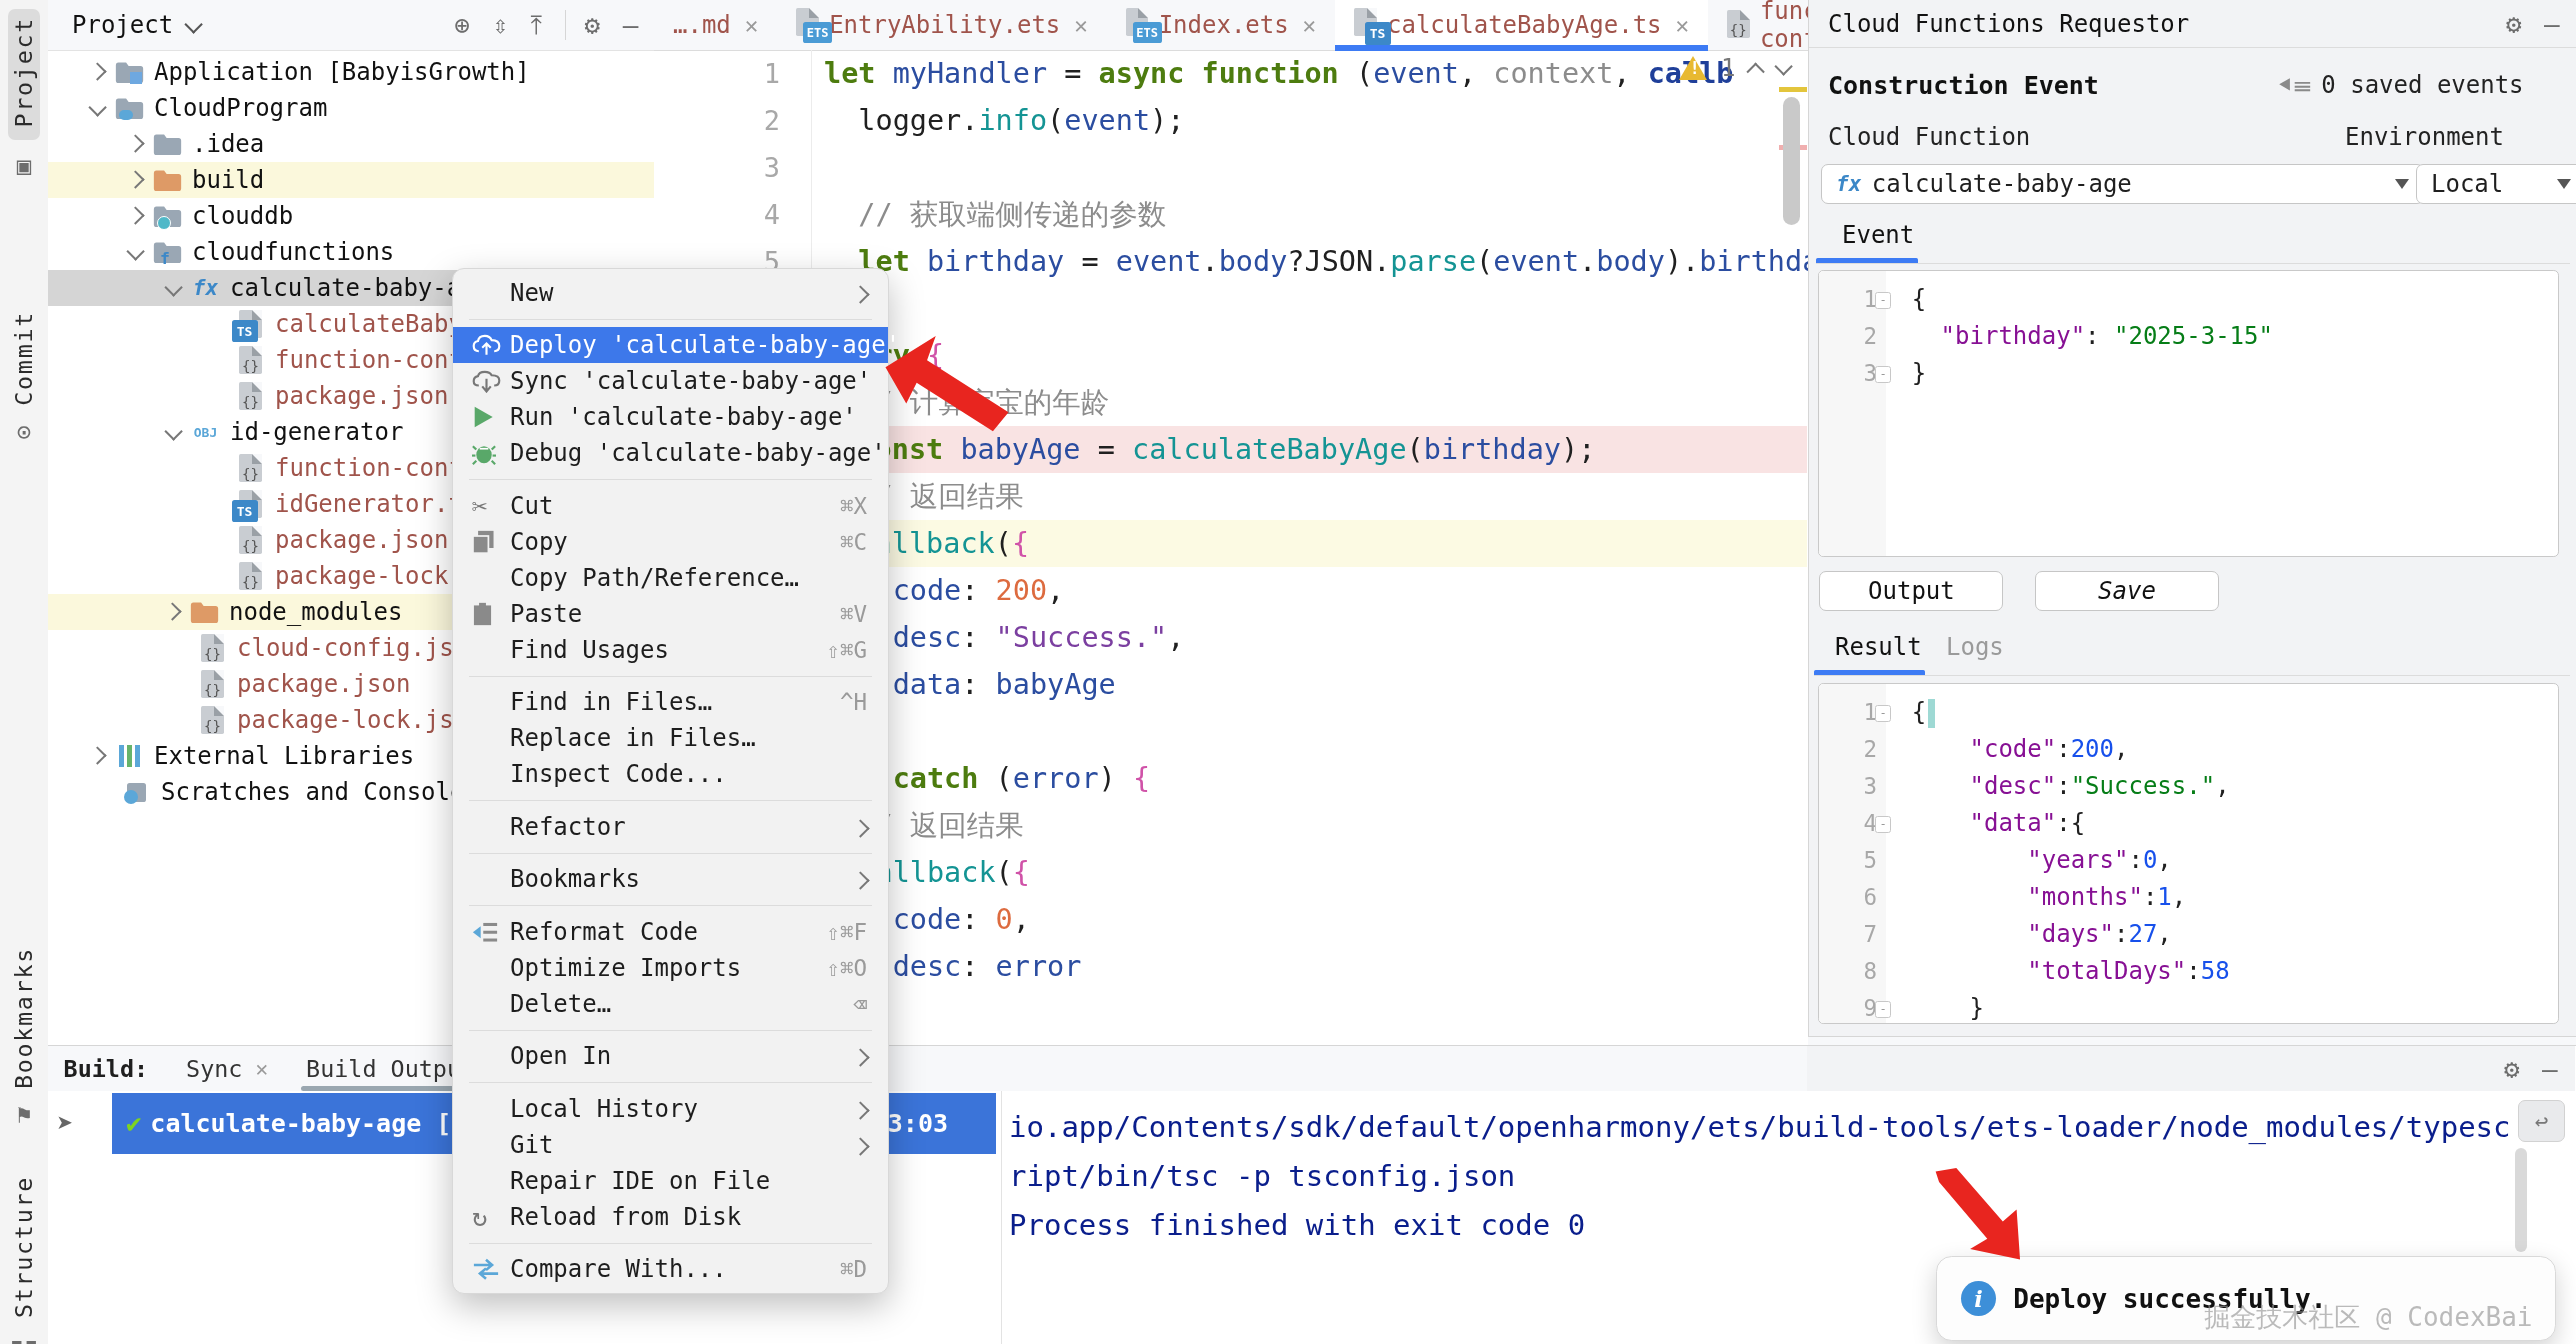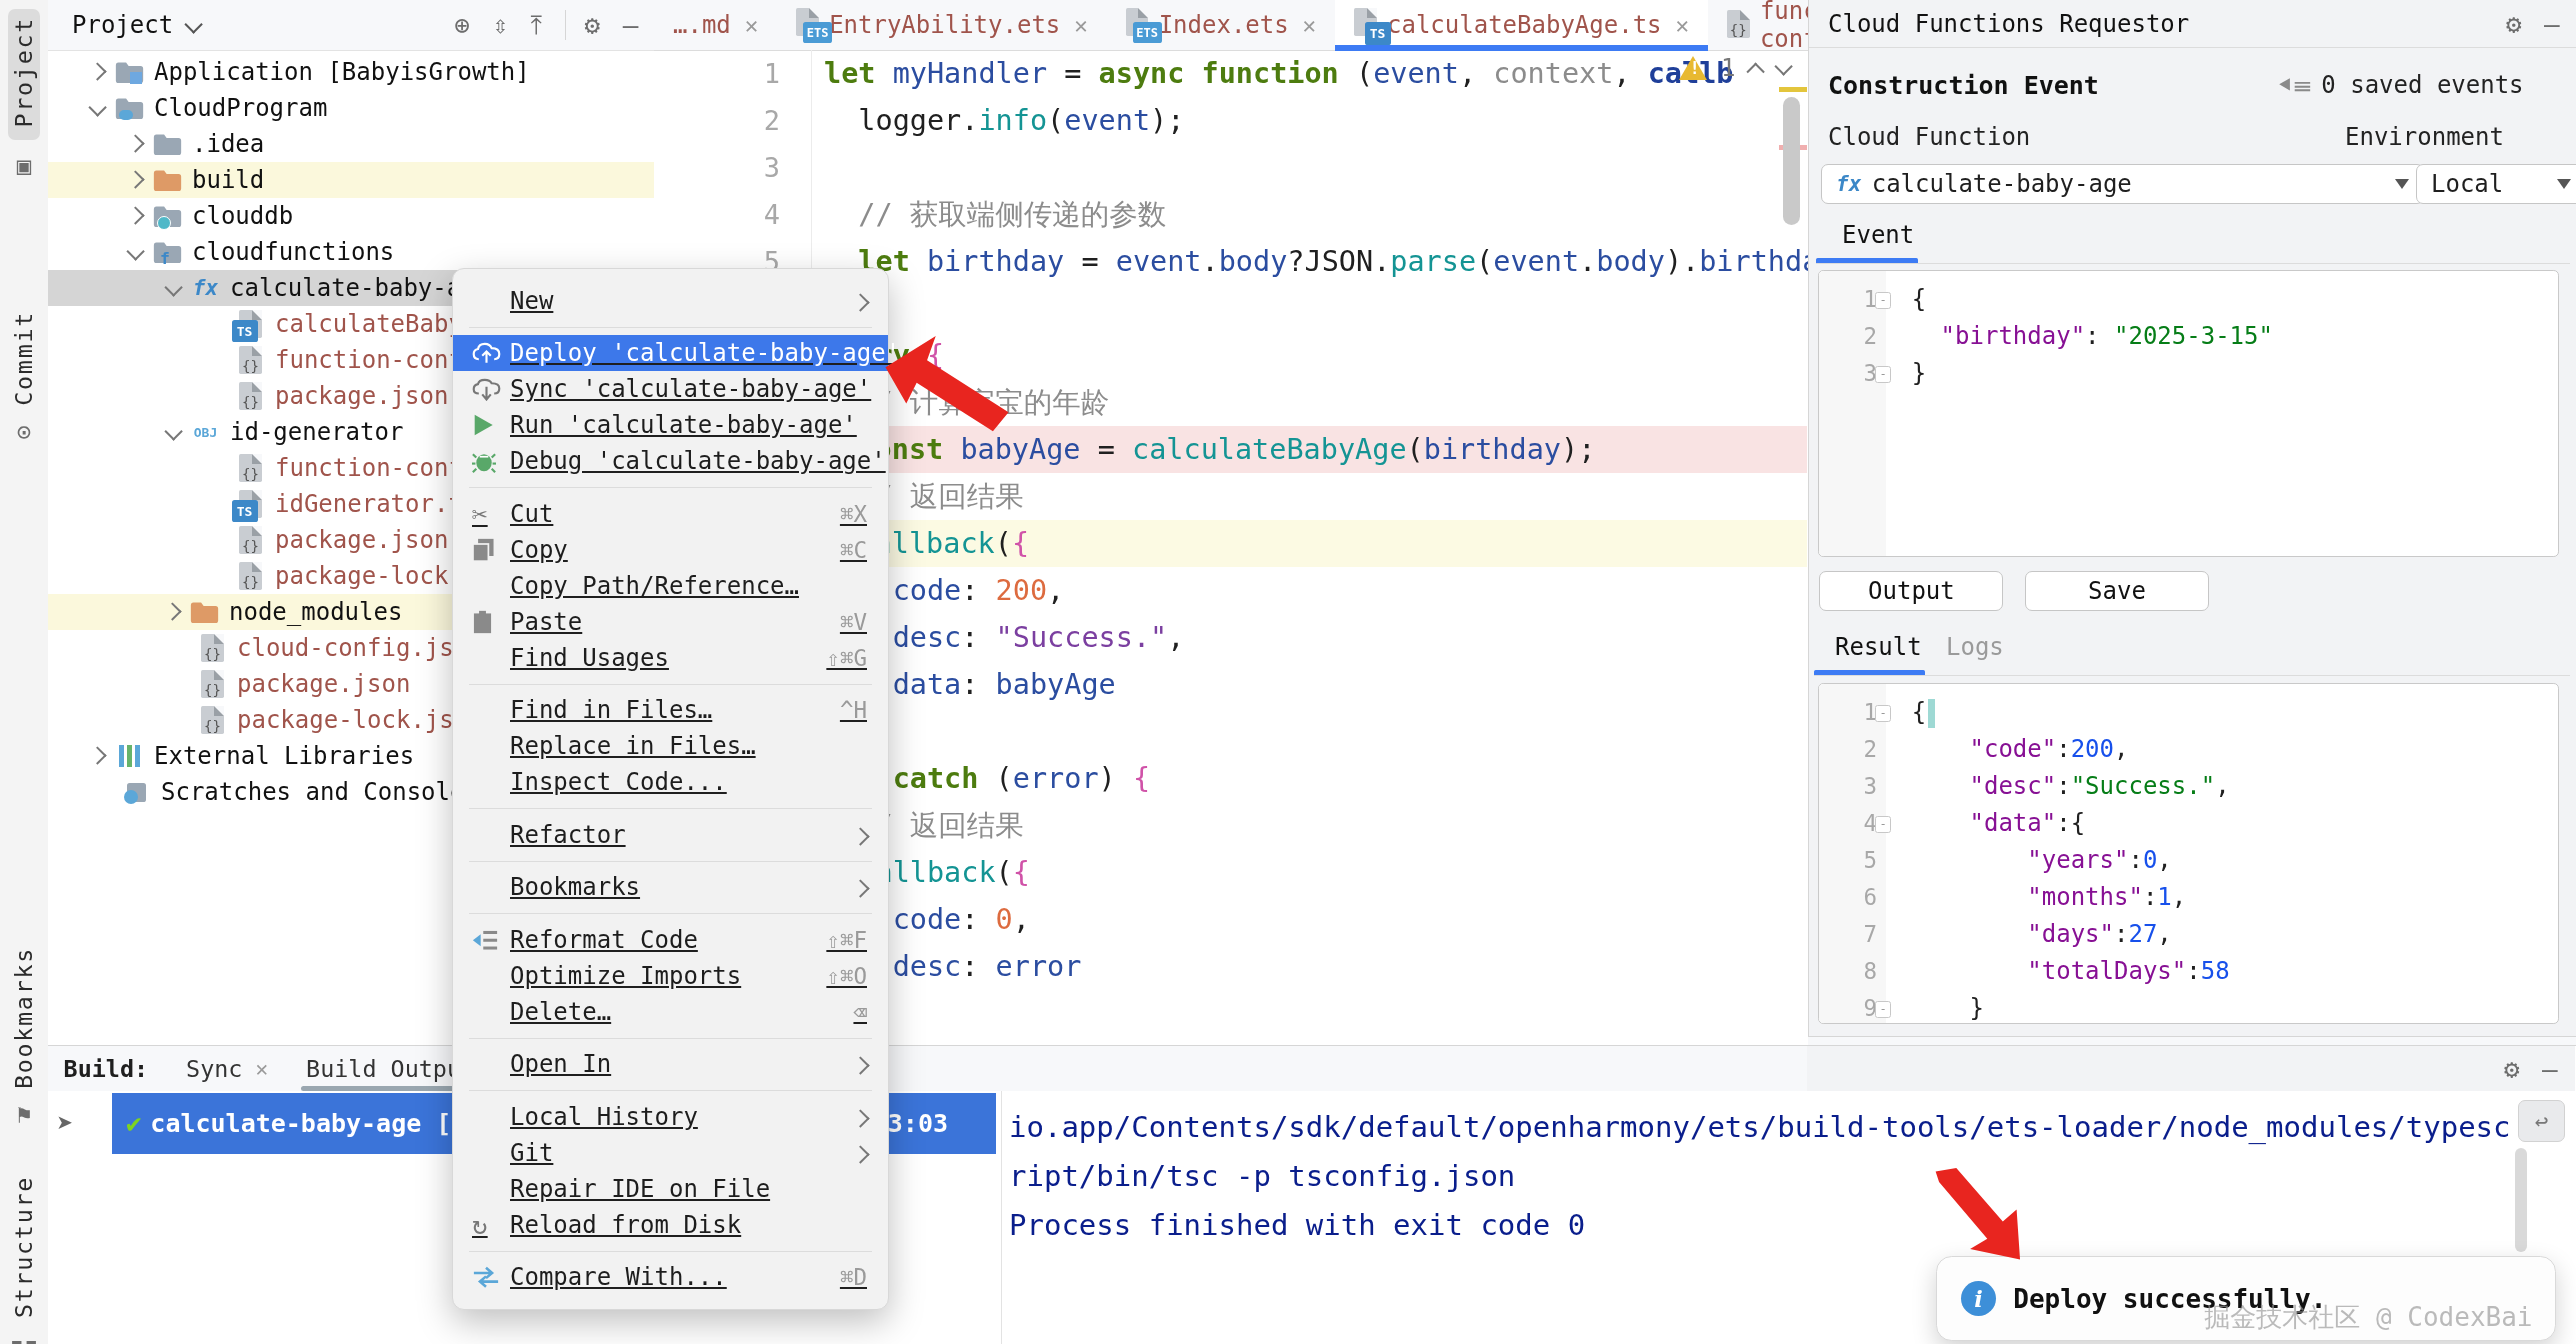--- a/index.html
+++ b/index.html
@@ -83,21 +83,21 @@
   .fold{position:absolute;right:-14px;top:10.4px;width:14px;height:15.6px;background:#fff;border:0.9px solid #C8C8C8;border-radius:2.6px;color:#999;font-size:12px;line-height:14px;text-align:center;}
   .jb-code{padding-left:26px;font-size:24px;}
   .jb-code div{height:37px;line-height:37px;white-space:pre;}
   .btn{background:#fff;border:0.9px solid #C6C6C6;border-radius:7px;font-size:24px;display:inline-flex;align-items:center;justify-content:center;color:#111;}
   .rtab{font-size:24px;color:#111;}
   .rtab.dim{color:#9a9a9a;}
   .blue-underline{background:#3D7BF4;height:6px;border-radius:1.7px;}
   .cursor-blk{display:inline-block;width:7px;height:29px;background:#9ED9D4;vertical-align:middle;margin-left:1.7px;}
   
   #ctxMenu{left:452px;top:268px;width:435px;background:#F2F2F2;border:0.9px solid #D8D8D8;border-radius:12px;
-           box-shadow:0 12px 35px rgba(0,0,0,.25);padding:14px 0;z-index:50;text-decoration:underline;}
+           box-shadow:0 12px 35px rgba(0,0,0,.25);padding:6px 0;z-index:50;}
   .mi{height:36px;display:flex;align-items:center;padding:0 21px 0 19px;font-size:24px;color:#1d1d1d;white-space:nowrap;}
   .mi .mico{width:38px;flex:none;display:inline-flex;align-items:center;color:#777;font-size:24px;}
   .mi .sc{margin-left:auto;color:#9a9a9a;font-size:22.5px;padding-left:17.3px;}
   .mi .sub{margin-left:auto;padding-left:17.3px;}
   .mi.sel{background:#3D78EA;color:#fff;}
   .mi.sel .mico{color:#fff;}
   .msep{height:0.9px;background:#DCDCDC;margin:7.8px 15.6px;}
   
   #bottomPanel{left:48px;top:1045px;width:2528px;height:299px;background:#fff;border-top:0.9px solid #D6D6D6;}
   #buildBar{left:0;top:0;width:1759px;height:45px;background:#F7F8FA;display:flex;align-items:center;font-size:23.4px;}
@@ -477,21 +477,21 @@
           <div>3<span class="fold">-</span></div>
         </div>
       </div>
     <div class="jb-code" id="evCode" style="padding-top:10.4px;">
         <div><span class="tk-pl">{</span></div>
         <div><span class="tk-key">  "birthday"</span><span class="tk-pl">: </span><span class="tk-grn">"2025-3-15"</span></div>
         <div><span class="tk-pl">}</span></div>
       </div>
   </div>
   <div class="btn abs" style="left:10.4px;top:571px;width:182px;height:38px;">Output</div>
-  <div class="btn abs" style="left:216px;top:571px;width:182px;height:38px;">Save</div>
+  <div class="btn abs" style="left:226px;top:571px;width:182px;height:38px;font-style:italic;">Save</div>
   <div class="abs rtab" style="left:26px;top:633px;">Result</div>
   <div class="abs rtab dim" style="left:137px;top:633px;">Logs</div>
   <div class="blue-underline abs" style="left:5.2px;top:670px;width:111px;"></div>
   <div class="abs" style="left:5.2px;top:675px;width:756px;height:0.9px;background:#DCDCDC;"></div>
   <div class="jsonbox abs" style="left:8.7px;top:683px;width:739px;height:339px;">
     <div class="jb-gutter" id="resGutter">
         <div style="padding-top: 10.4px;">
           <div>1<span class="fold">-</span></div>
           <div>2</div>
           <div>3</div>

